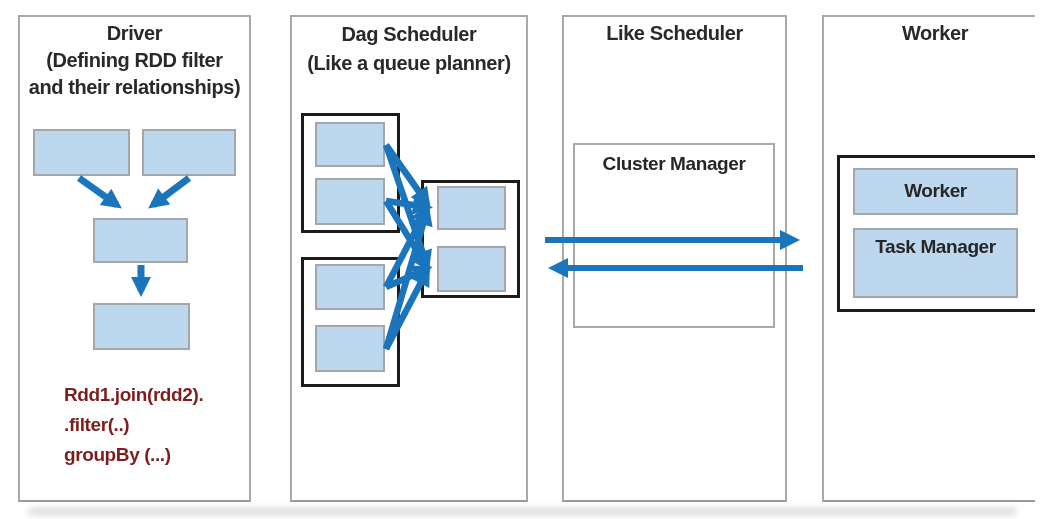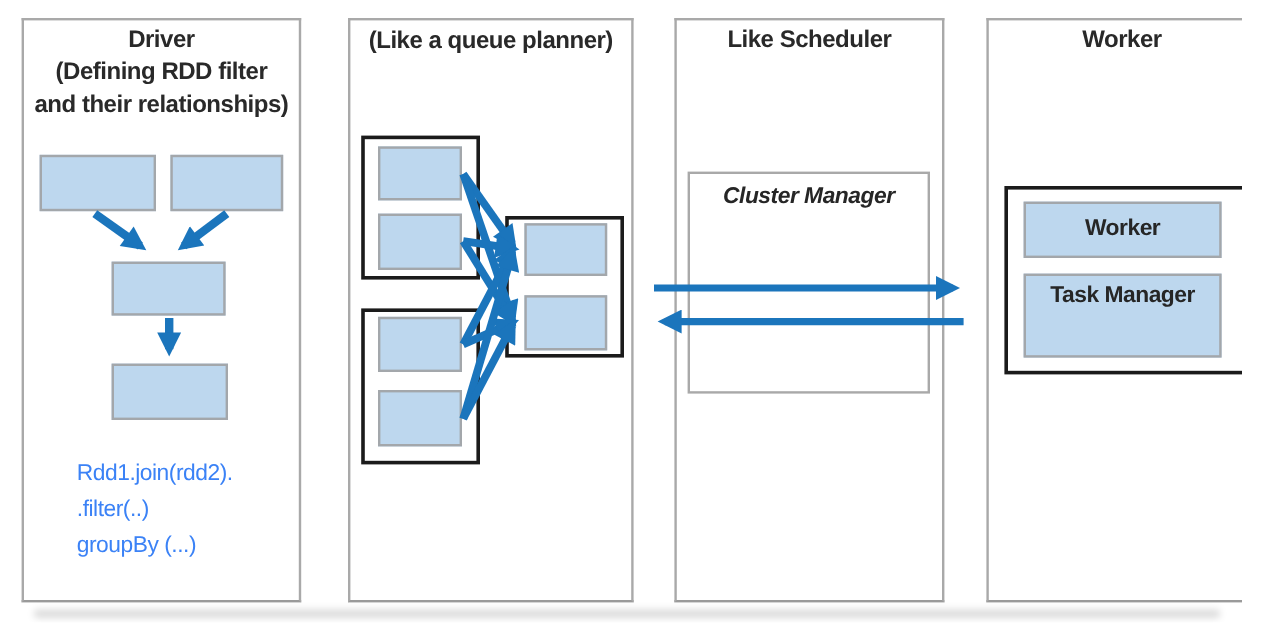--- a/index.html
+++ b/index.html
@@ -42,44 +42,43 @@
     background:var(--box-fill);
     border:2px solid var(--box-border);
   }
   .group{
     position:absolute;
     background:#fff;
     border:3px solid var(--group-border);
   }
   .code{
     position:absolute;
-    font-weight:400;
+    font-weight:700;
     font-size:19px;
     letter-spacing:-0.4px;
     line-height:30px;
-    color:#3b82f6;
+    color:#7f1d1d;
     text-align:left;
     white-space:nowrap;
   }
   .boxlabel{
     position:absolute;
     width:100%;
     text-align:center;
     font-weight:700;
     font-size:19px;
     letter-spacing:-0.4px;
     color:#262626;
   }
   .label-center{top:50%;transform:translateY(-54%);}
   .label-top{top:6px;}
   .cluster-box{
     position:absolute;
     background:#fff;
     border:2px solid var(--panel-border);
-    font-style:italic;
   }
   svg.overlay{
     position:absolute;
     left:0;top:0;
     pointer-events:none;
     z-index:6;
   }
   .arrow{stroke:var(--arrow-blue);fill:none;}
   .ah{fill:var(--arrow-blue);}
   .bottom-shadow{
@@ -110,20 +109,21 @@
 
   <div class="code" style="left:64px;top:380px;">
     <div>Rdd1.join(rdd2).</div>
     <div>.filter(..)</div>
     <div>groupBy (...)</div>
   </div>
 
   <section class="panel" style="left:290px;top:15px;width:238px;height:487px;"></section>
 
   <div class="ptitle" style="left:290px;top:20px;width:238px;line-height:29px;">
+    <div>Dag Scheduler</div>
     <div>(Like a queue planner)</div>
   </div>
 
   <div class="group" style="left:301px;top:113px;width:99px;height:120px;"></div>
   <div class="bluebox" style="left:315px;top:122px;width:70px;height:45px;"></div>
   <div class="bluebox" style="left:315px;top:178px;width:70px;height:47px;"></div>
 
   <div class="group" style="left:301px;top:257px;width:99px;height:130px;"></div>
   <div class="bluebox" style="left:315px;top:264px;width:70px;height:46px;"></div>
   <div class="bluebox" style="left:315px;top:325px;width:70px;height:47px;"></div>

